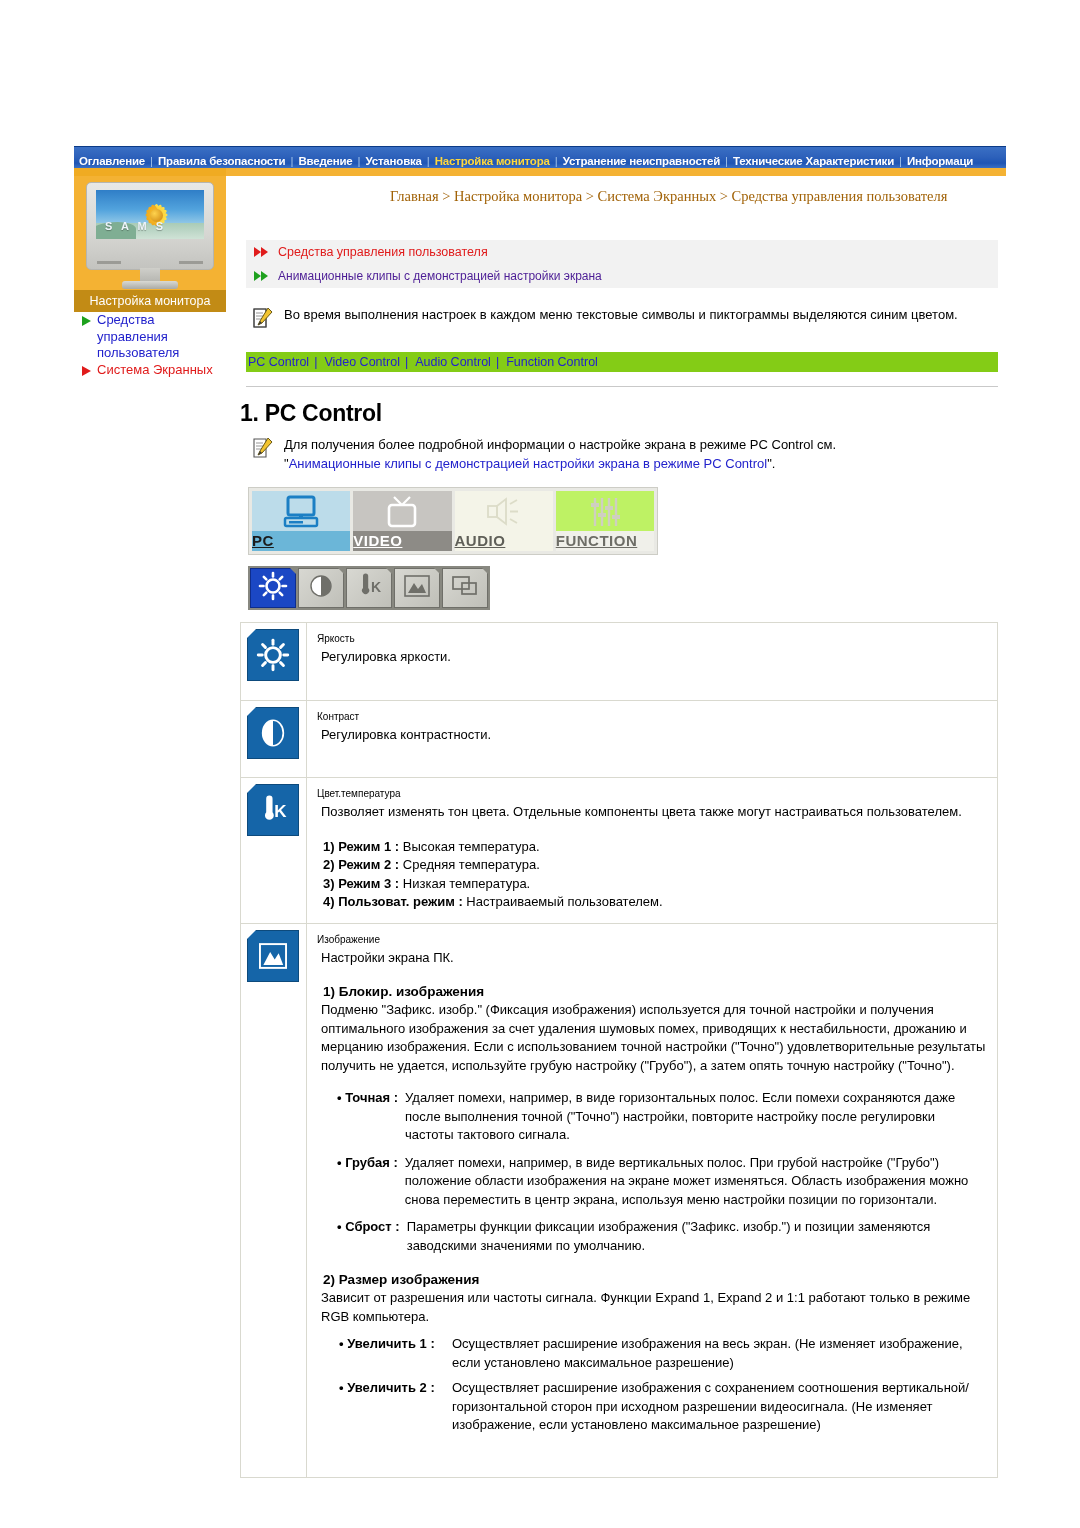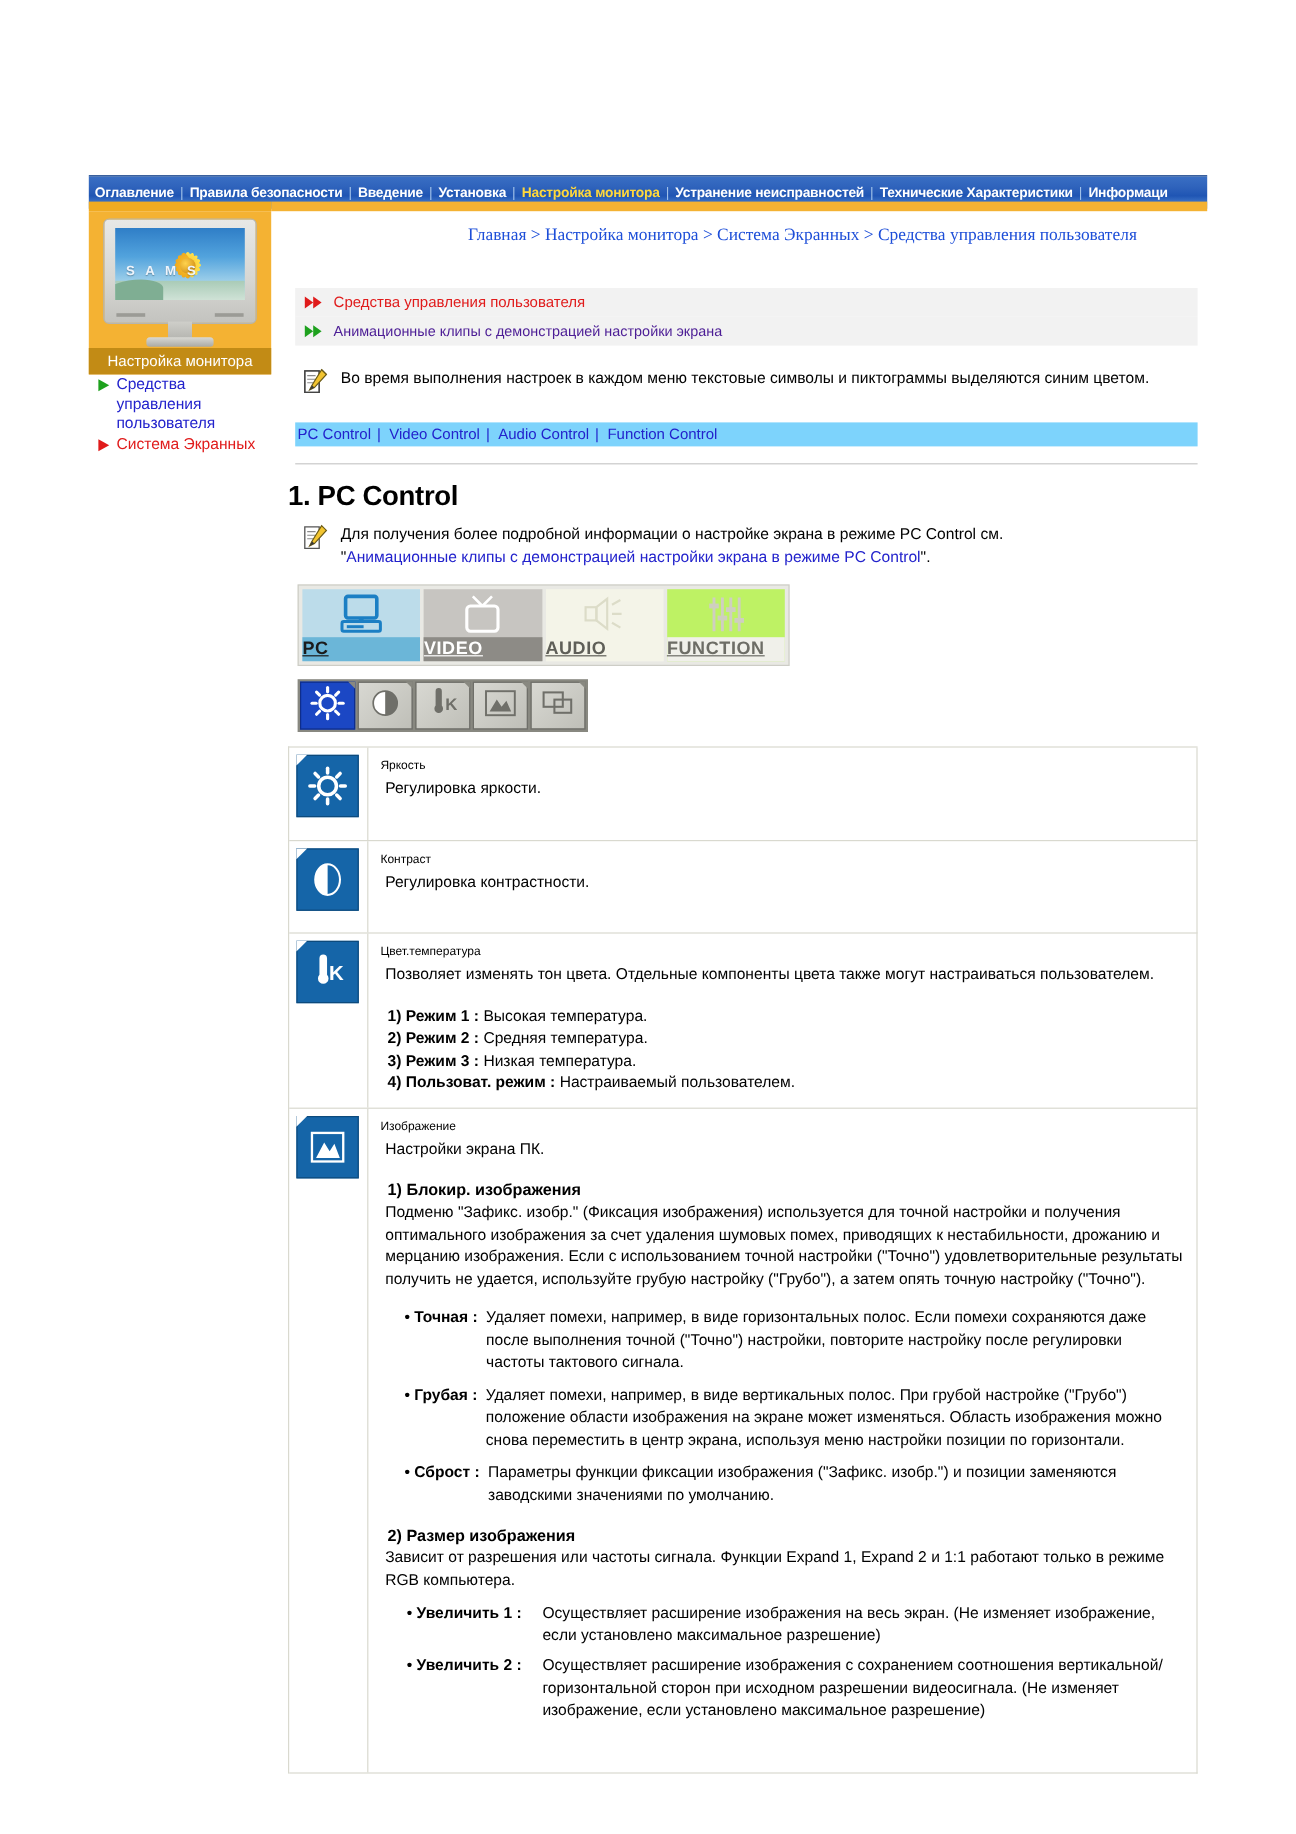--- a/index.html
+++ b/index.html
@@ -38,21 +38,21 @@
   }
   #monitorImg{
     position:absolute;left:12px;top:6px;width:128px;height:106px;
   }
   .mon-body{
     position:absolute;left:0;top:0;width:128px;height:88px;
     background:linear-gradient(to bottom,#e8e8e6 0%,#d6d6d2 60%,#c3c3bf 100%);
     border-radius:5px;border:1px solid #b5b5b0;box-sizing:border-box;
   }
   .mon-screen{
-    position:absolute;left:9px;top:7px;width:108px;height:60px;
+    position:absolute;left:9px;top:7px;width:108px;height:49px;
     background:linear-gradient(to bottom,#2f7ec7 0%,#52a3dd 40%,#9fd0ea 75%,#cfe4d4 100%);
     overflow:hidden;
   }
   .sun{
     position:absolute;left:50%;top:52%;width:44px;height:44px;margin-left:-16px;margin-top:-22px;
   }
   .sun .petal{
     position:absolute;left:50%;top:50%;width:7px;height:22px;margin-left:-3.5px;margin-top:-11px;
     background:linear-gradient(to bottom,#ffe14a,#f0a81c);
     border-radius:50% 50% 50% 50%/60% 60% 40% 40%;
@@ -100,21 +100,21 @@
     width:0;height:0;border-left:9px solid #1ea11e;
     border-top:5.5px solid transparent;border-bottom:5.5px solid transparent;
     margin:4px 6px 0 8px;flex:0 0 auto;
   }
   .sl-arrow.red{border-left-color:#e01b1b;}
   .sl-text{font-size:13px;line-height:16.5px;color:#2222cc;}
   .sl-text.red{color:#e01b1b;}
   #breadcrumb{
     position:absolute;left:390px;top:188px;width:610px;
     font-family:"Liberation Serif","DejaVu Serif",serif;
-    font-size:14.5px;color:#1d4ed8;text-align:left;white-space:nowrap;
+    font-size:14.5px;color:#a16207;text-align:left;white-space:nowrap;
   }
 
   .hdrlink{
     position:absolute;left:246px;width:752px;height:24px;
     background:#f2f2f2;display:flex;align-items:center;
   }
   #hdrlink1{top:240px;}
   #hdrlink2{top:264px;}
   .dblarrow{
     display:inline-block;width:15px;height:11px;margin:0 9px 0 8px;position:relative;flex:0 0 auto;
@@ -135,21 +135,21 @@
     position:absolute;left:246px;width:752px;display:flex;align-items:flex-start;
   }
   #note1{top:306px;}
   .noteicon{
     width:26px;height:26px;flex:0 0 auto;margin:0 8px 0 4px;position:relative;
   }
   .noteicon svg{display:block;}
   .notetext{font-size:13px;line-height:18.5px;color:#000;}
 
   #ctrlbar{
-    position:absolute;left:246px;top:352px;width:752px;height:20px;background:#7dd3fc;
+    position:absolute;left:246px;top:352px;width:752px;height:20px;background:#84cc16;
     display:flex;align-items:center;font-size:12.5px;
   }
   #ctrlbar a{color:#2222cc;text-decoration:none;padding:0 0 0 2px;}
   #ctrlbar .bsep{color:#2222cc;padding:0 5px;}
 
   #hrule{
     position:absolute;left:246px;top:386px;width:752px;height:1px;background:#c9c9c9;
   }
 
   #h1{

